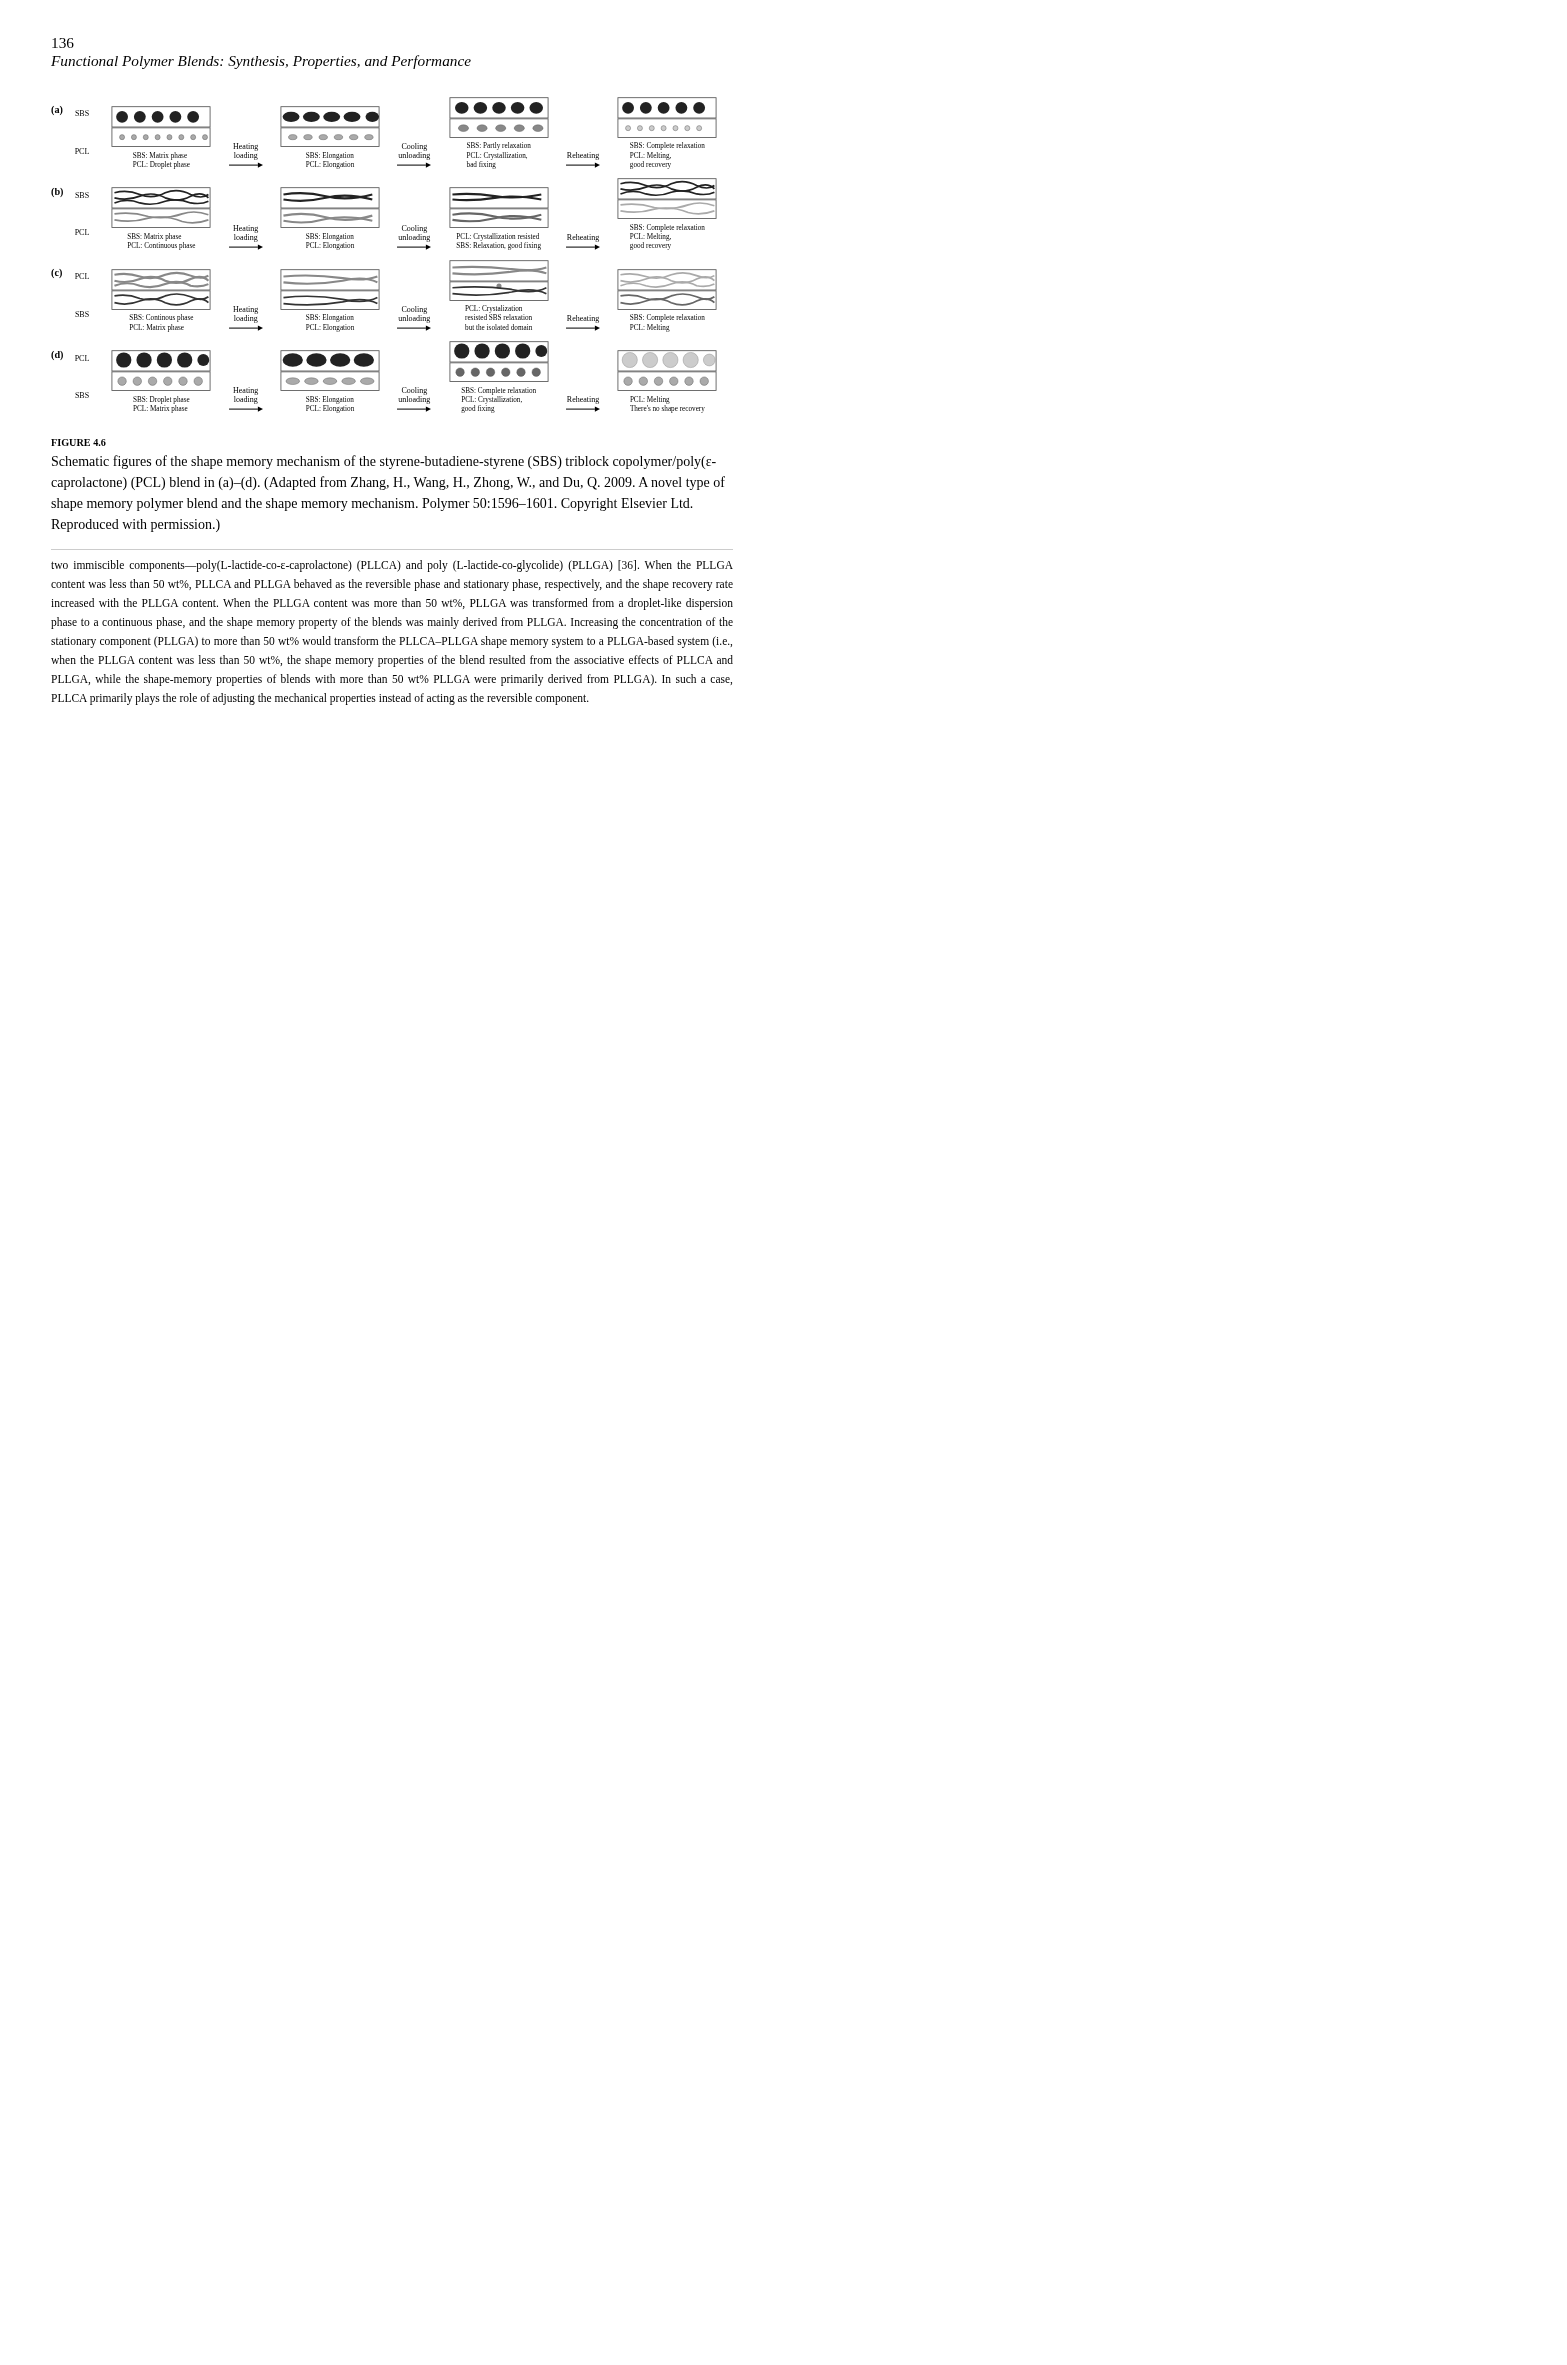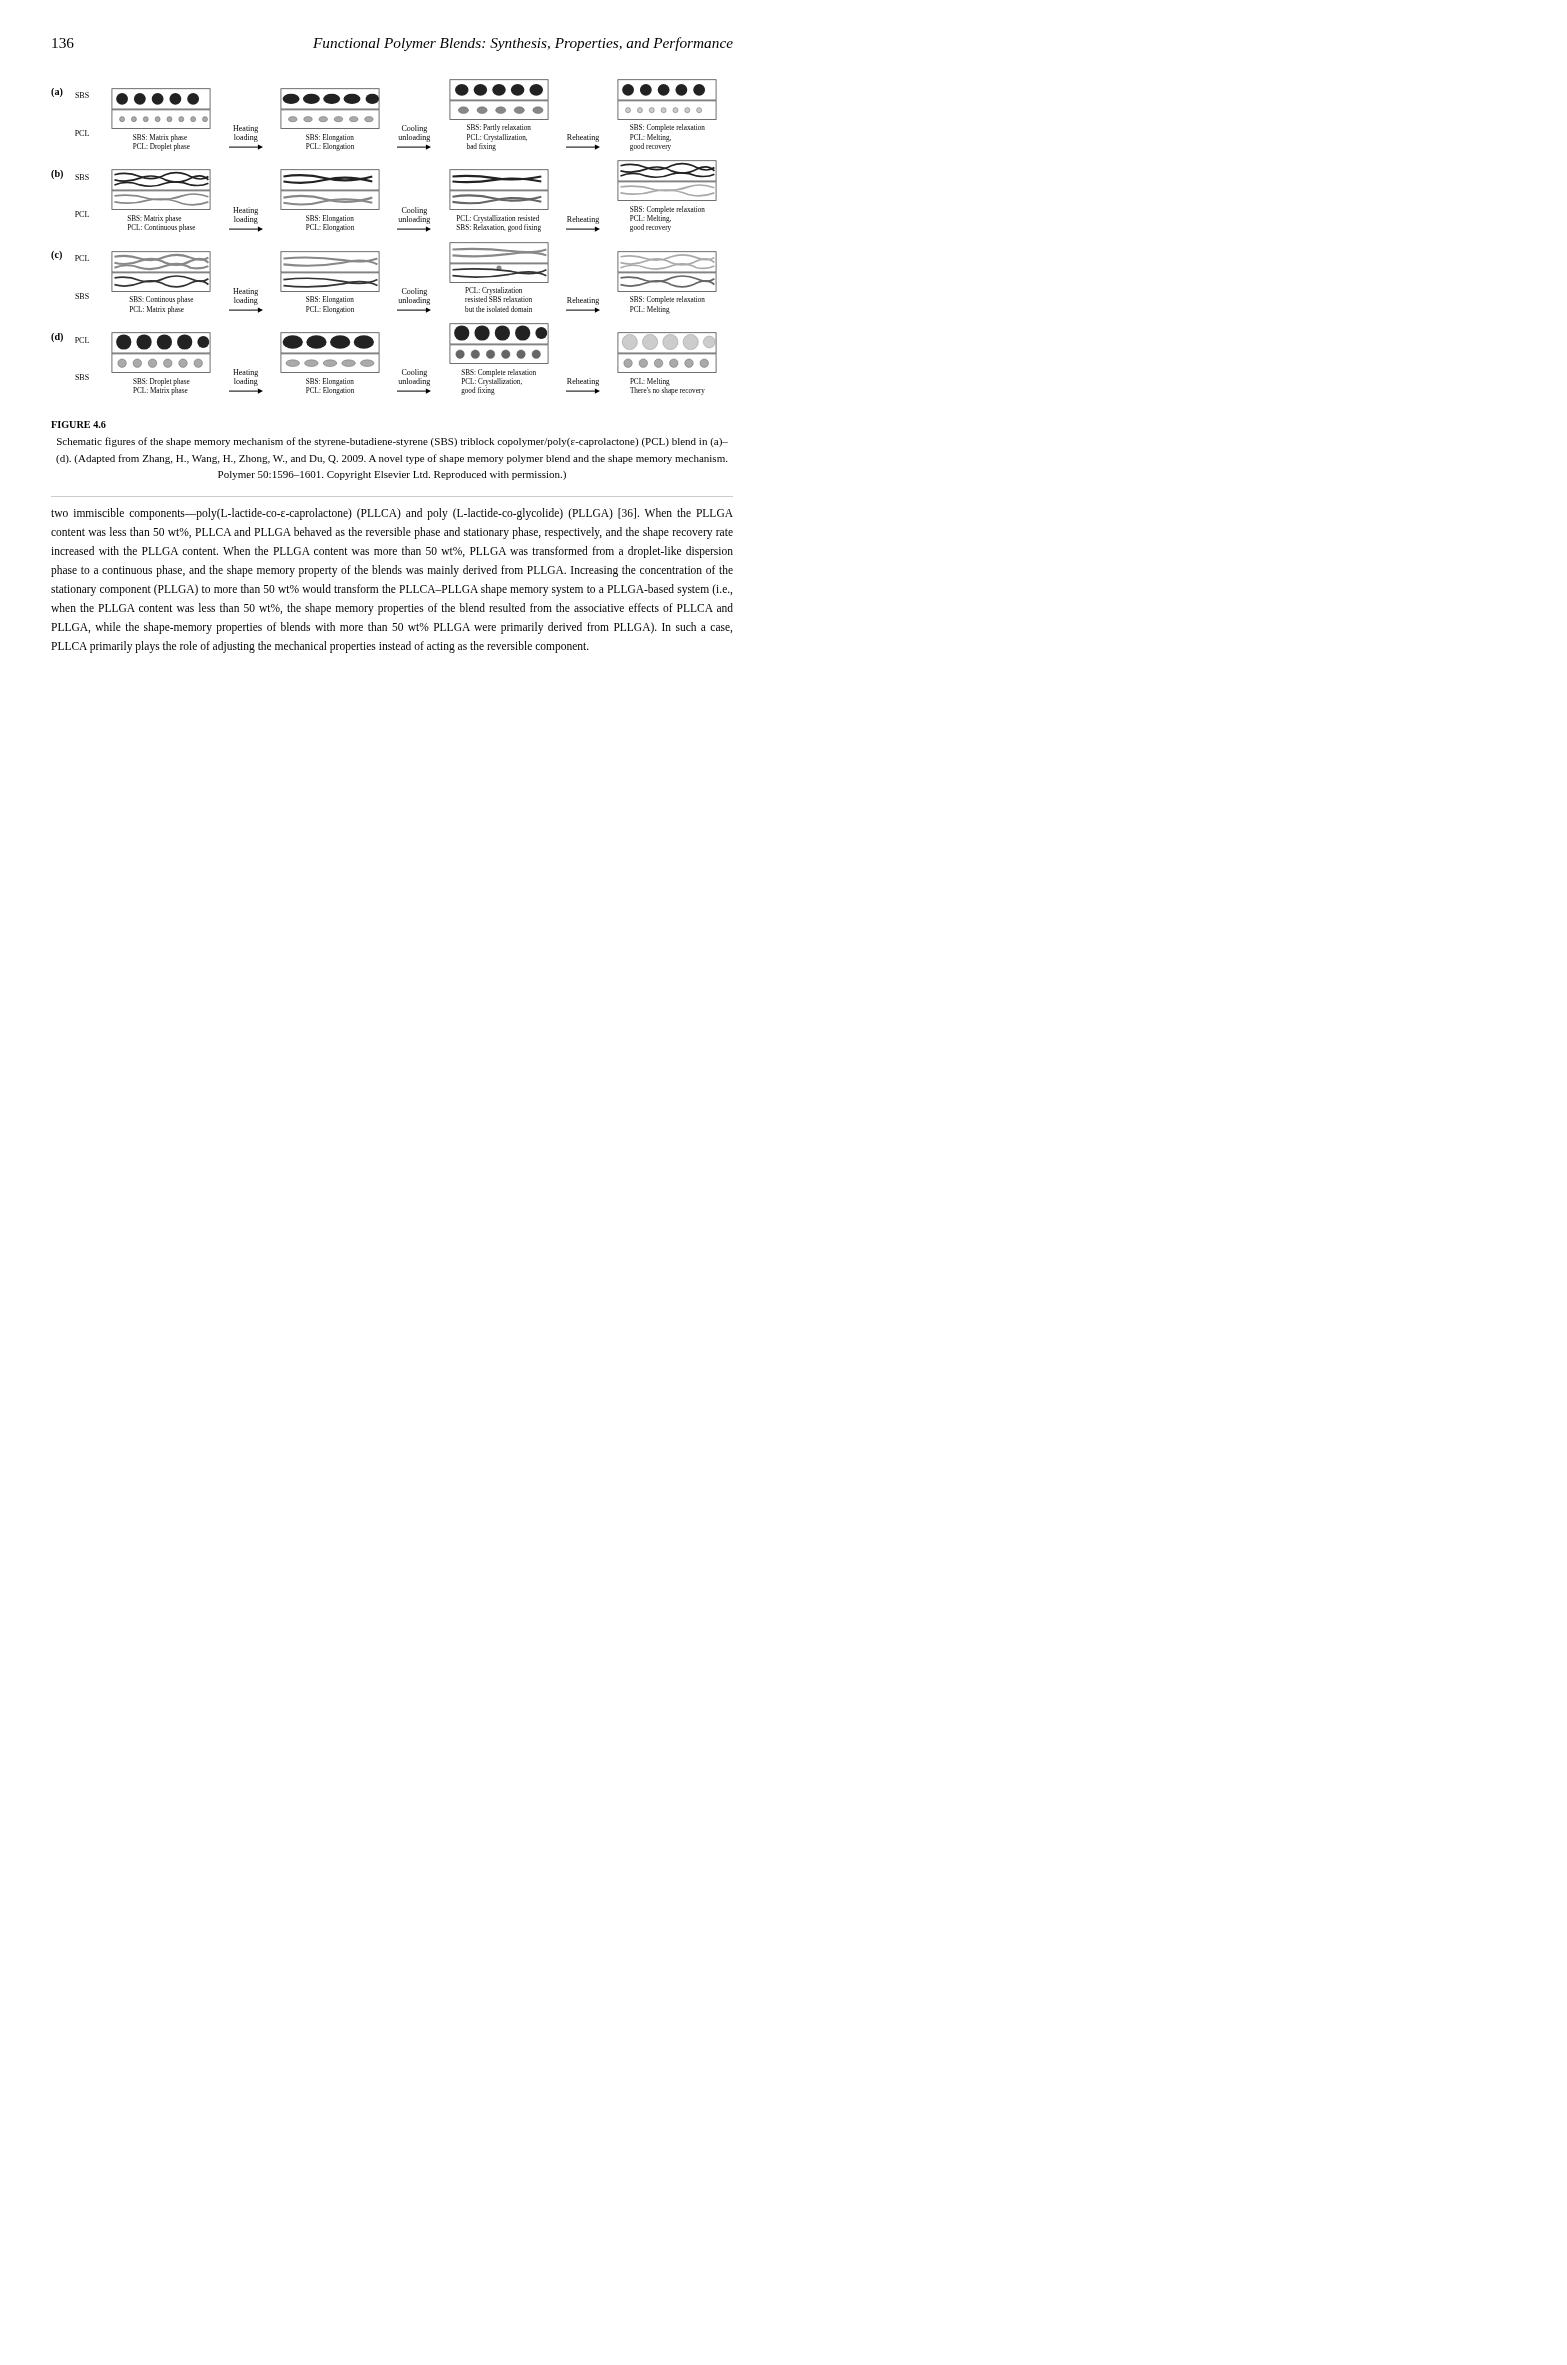--- a/index.html
+++ b/index.html
@@ -9,42 +9,42 @@
       width: 784px;
       min-height: 1182px;
       padding: 34px 51px;
       color: #000;
     }
     .page-header {
       display: flex;
       justify-content: space-between;
       align-items: baseline;
       margin-bottom: 25.6px;
+      flex-direction: column;
     }
     .page-number {
       font-size: 15.3px;
     }
     .book-title {
       font-size: 15.3px;
       font-style: italic;
     }
     
     .fig-caption-block {
       margin-top: 22px;
       margin-bottom: 13.6px;
     }
     .fig-caption-title {
       font-size: 10.2px;
       font-weight: bold;
       margin-bottom: 3.4px;
     }
     .fig-caption-text {
-      font-size: 11px;
+      font-size: 14px;
       line-height: 1.5;
-      text-align: center;
     }
     .body-text {
       font-size: 11.5px;
       line-height: 1.65;
       text-align: justify;
     }
     .body-text p {
       margin-bottom: 8.5px;
     }
     .body-text p.indent {

